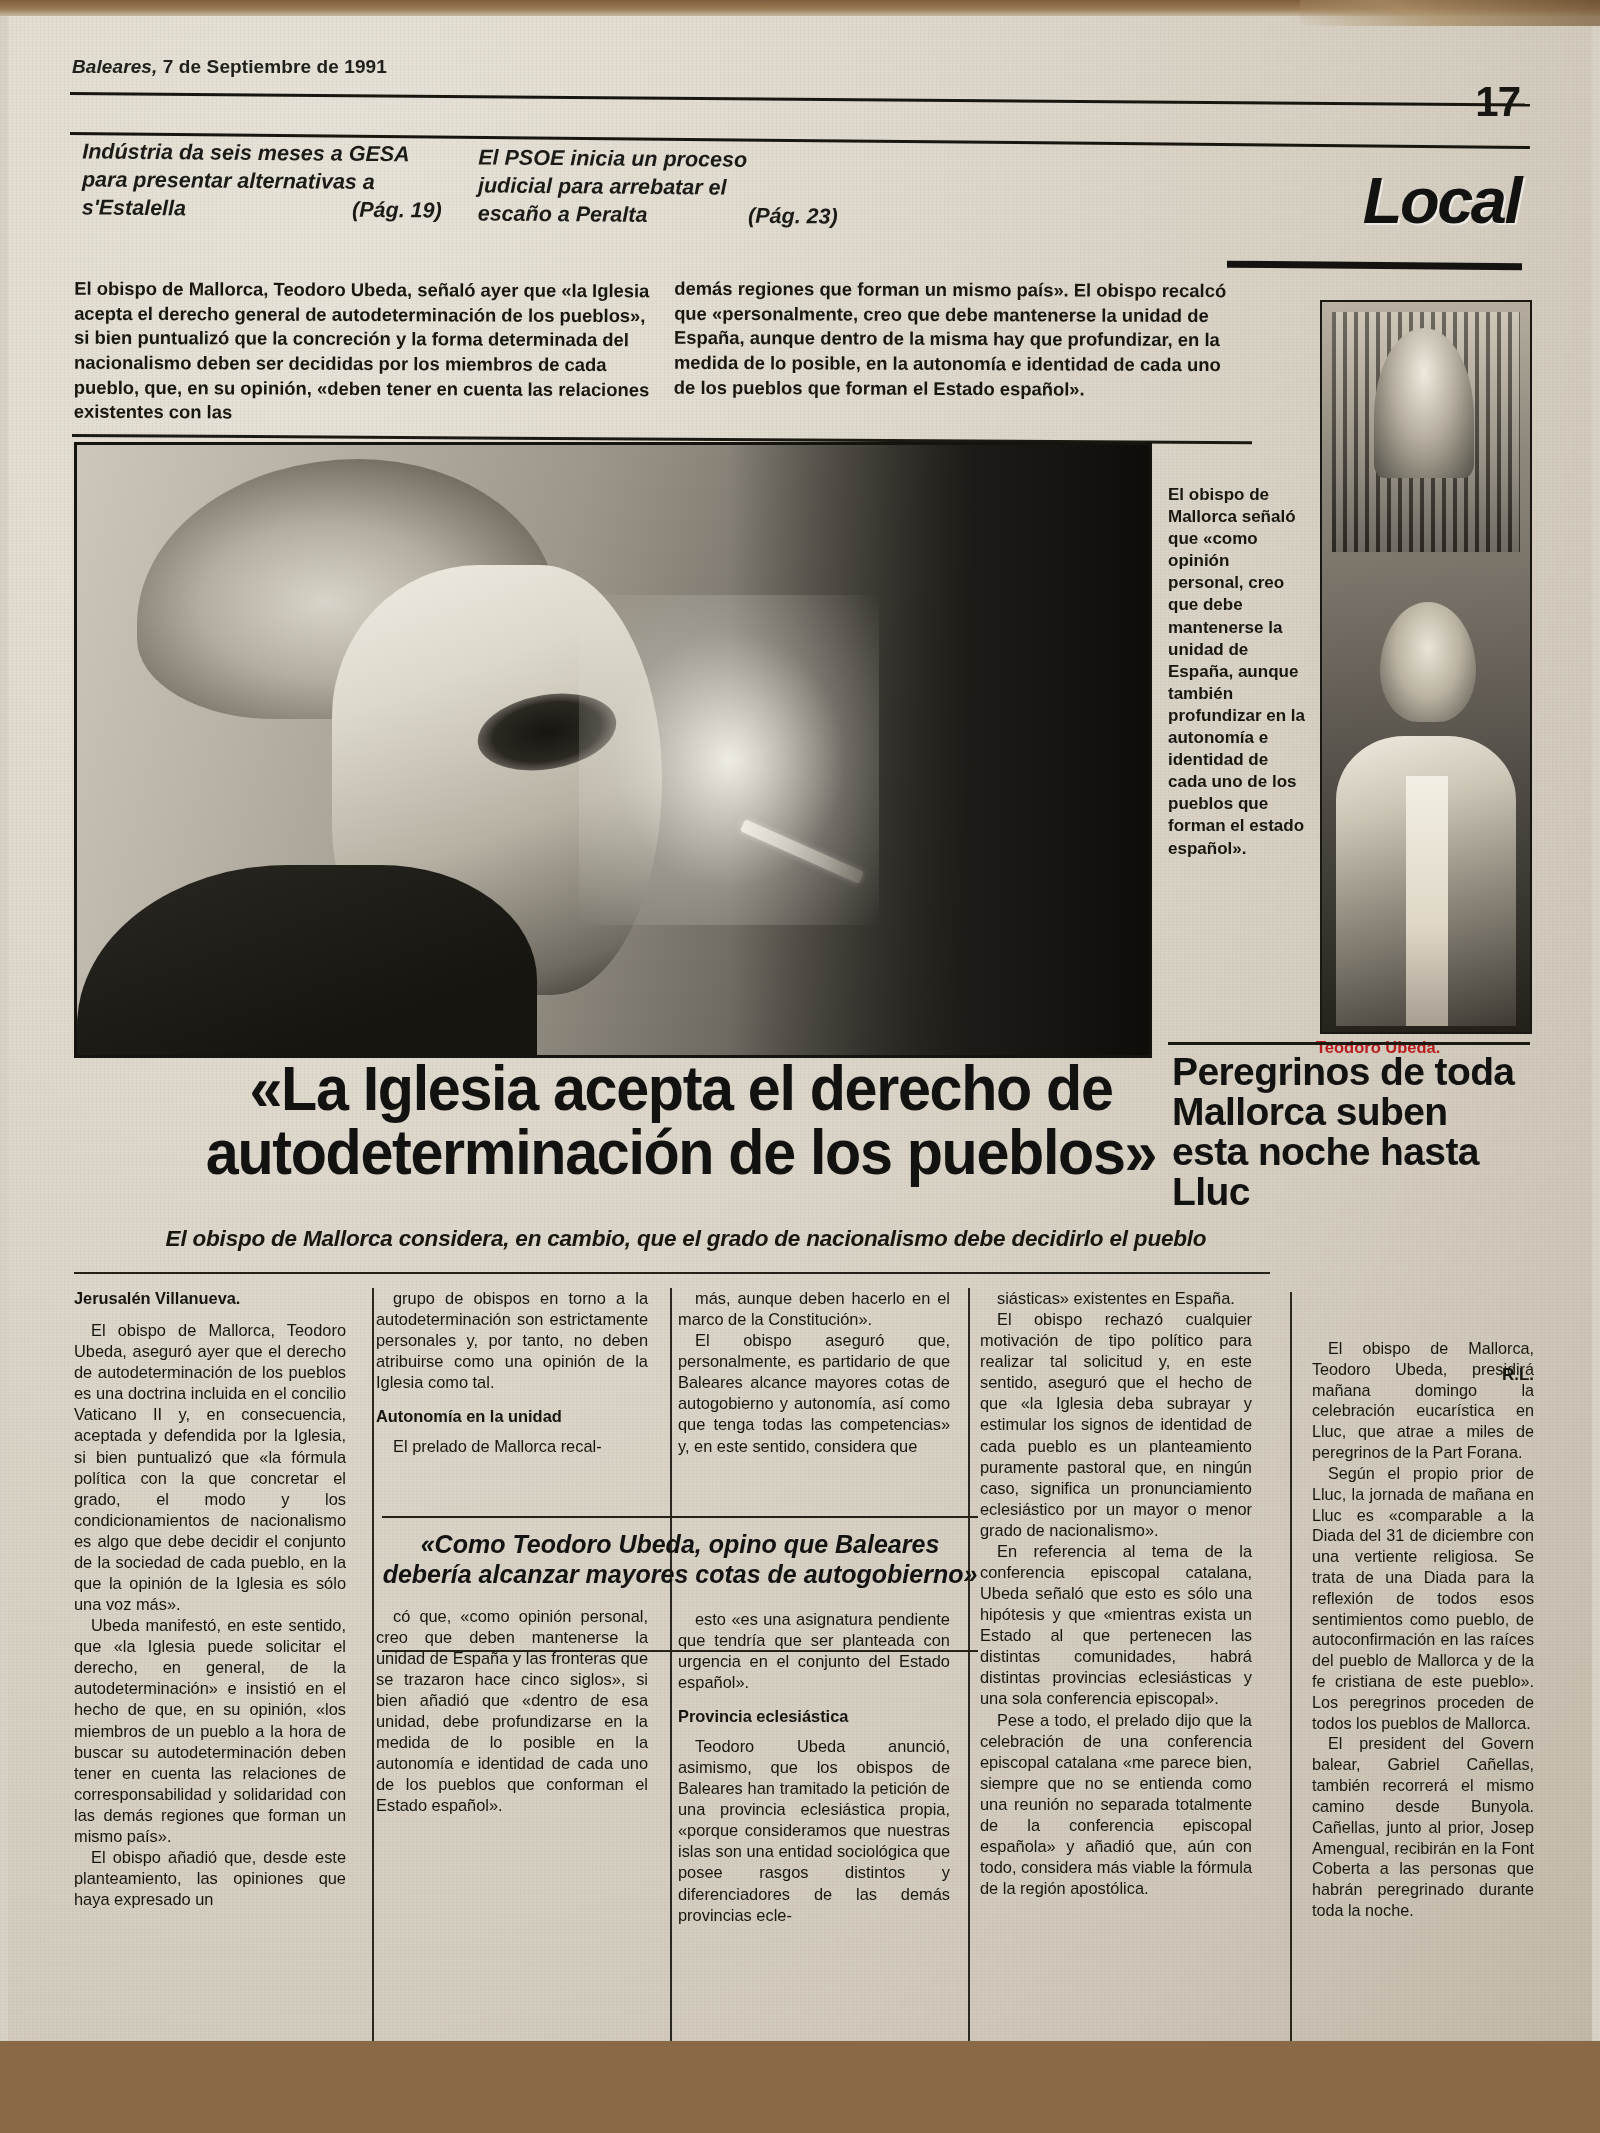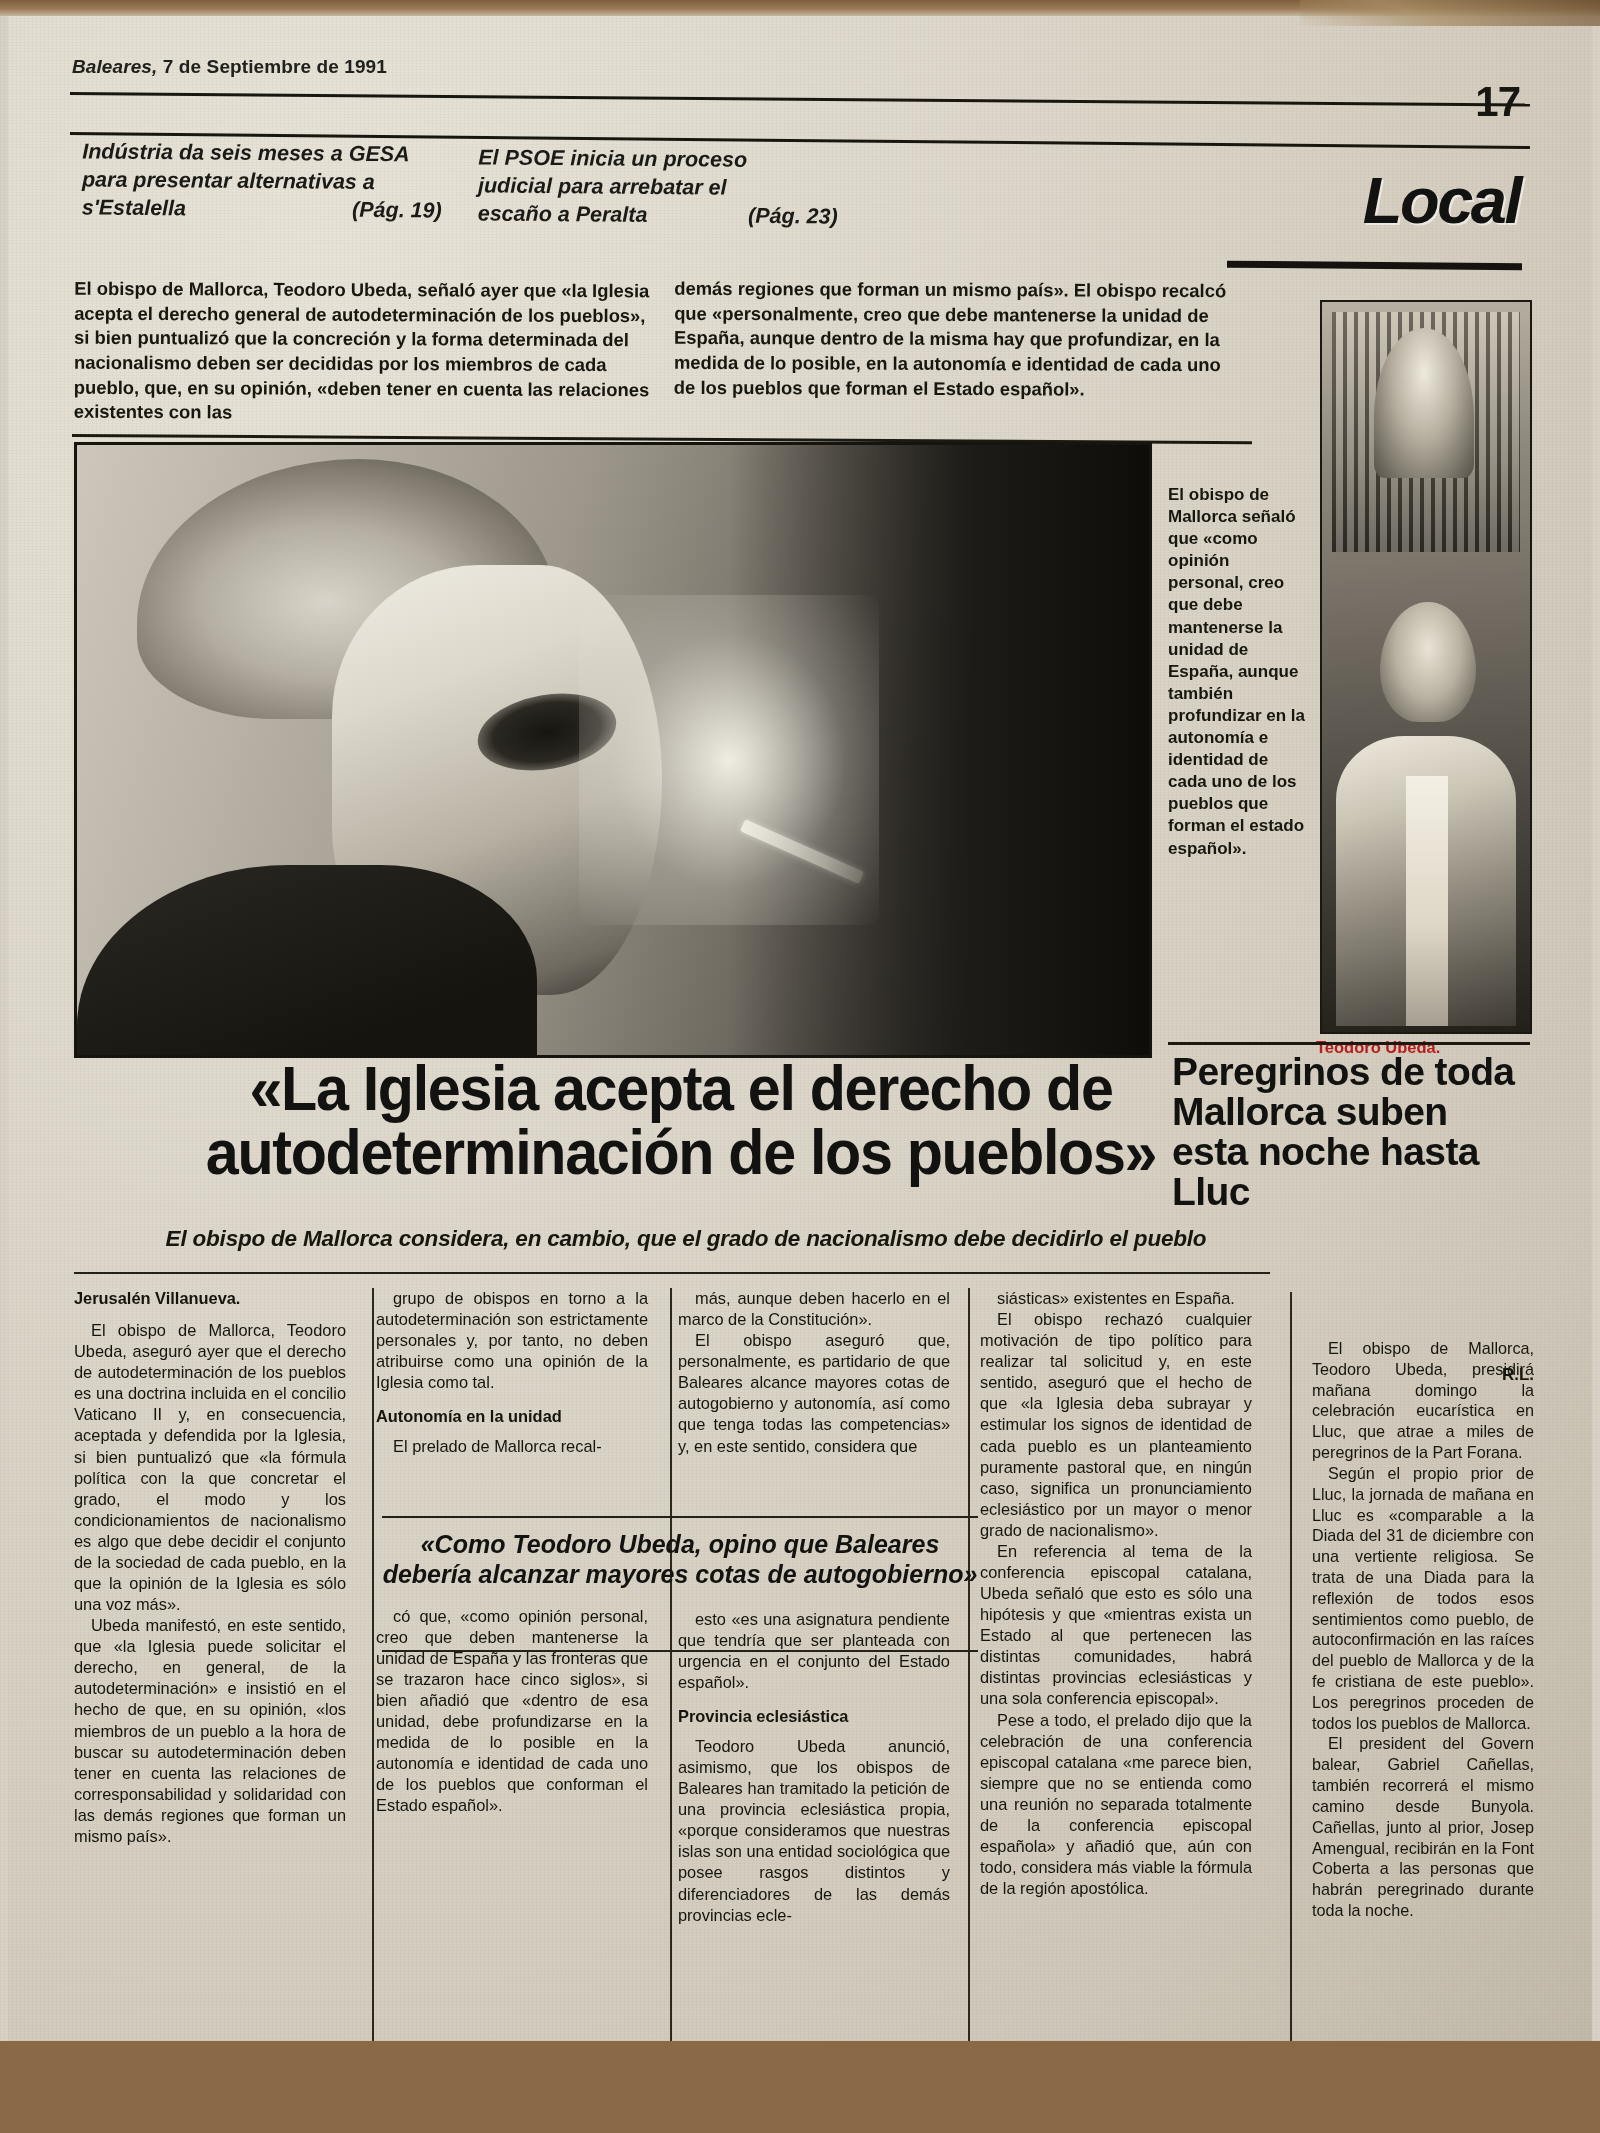--- a/index.html
+++ b/index.html
@@ -332,20 +332,21 @@
 
   <div class="headline">«La Iglesia acepta el derecho de autodeterminación de los pueblos»</div>
   <div class="subhead">El obispo de Mallorca considera, en cambio, que el grado de nacionalismo debe decidirlo el pueblo</div>
   <div class="rule-underhead"></div>
 
   <div class="cols">
     <div class="col">
       <p class="byline">Jerusalén Villanueva.</p>
       <p>El obispo de Mallorca, Teodoro Ubeda, aseguró ayer que el derecho de autodeterminación de los pueblos es una doctrina incluida en el concilio Vaticano II y, en consecuencia, aceptada y defendida por la Iglesia, si bien puntualizó que «la fórmula política con la que concretar el grado, el modo y los condicionamientos de nacionalismo es algo que debe decidir el conjunto de la sociedad de cada pueblo, en la que la opinión de la Iglesia es sólo una voz más».</p>
       <p>Ubeda manifestó, en este sentido, que «la Iglesia puede solicitar el derecho, en general, de la autodeterminación» e insistió en el hecho de que, en su opinión, «los miembros de un pueblo a la hora de buscar su autodeterminación deben tener en cuenta las relaciones de corresponsabilidad y solidaridad con las demás regiones que forman un mismo país».</p>
+      <p>El obispo añadió que, desde este planteamiento, las opiniones que haya expresado un</p>
     </div>
     <div class="col">
       <p>grupo de obispos en torno a la autodeterminación son estrictamente personales y, por tanto, no deben atribuirse como una opinión de la Iglesia como tal.</p>
       <p class="secthead">Autonomía en la unidad</p>
       <p>El prelado de Mallorca recal-</p>
       <div style="height:148px"></div>
       <p>có que, «como opinión personal, creo que deben mantenerse la unidad de España y las fronteras que se trazaron hace cinco siglos», si bien añadió que «dentro de esa unidad, debe profundizarse en la medida de lo posible en la autonomía e identidad de cada uno de los pueblos que conforman el Estado español».</p>
     </div>
     <div class="col">
       <p>más, aunque deben hacerlo en el marco de la Constitución».</p>

